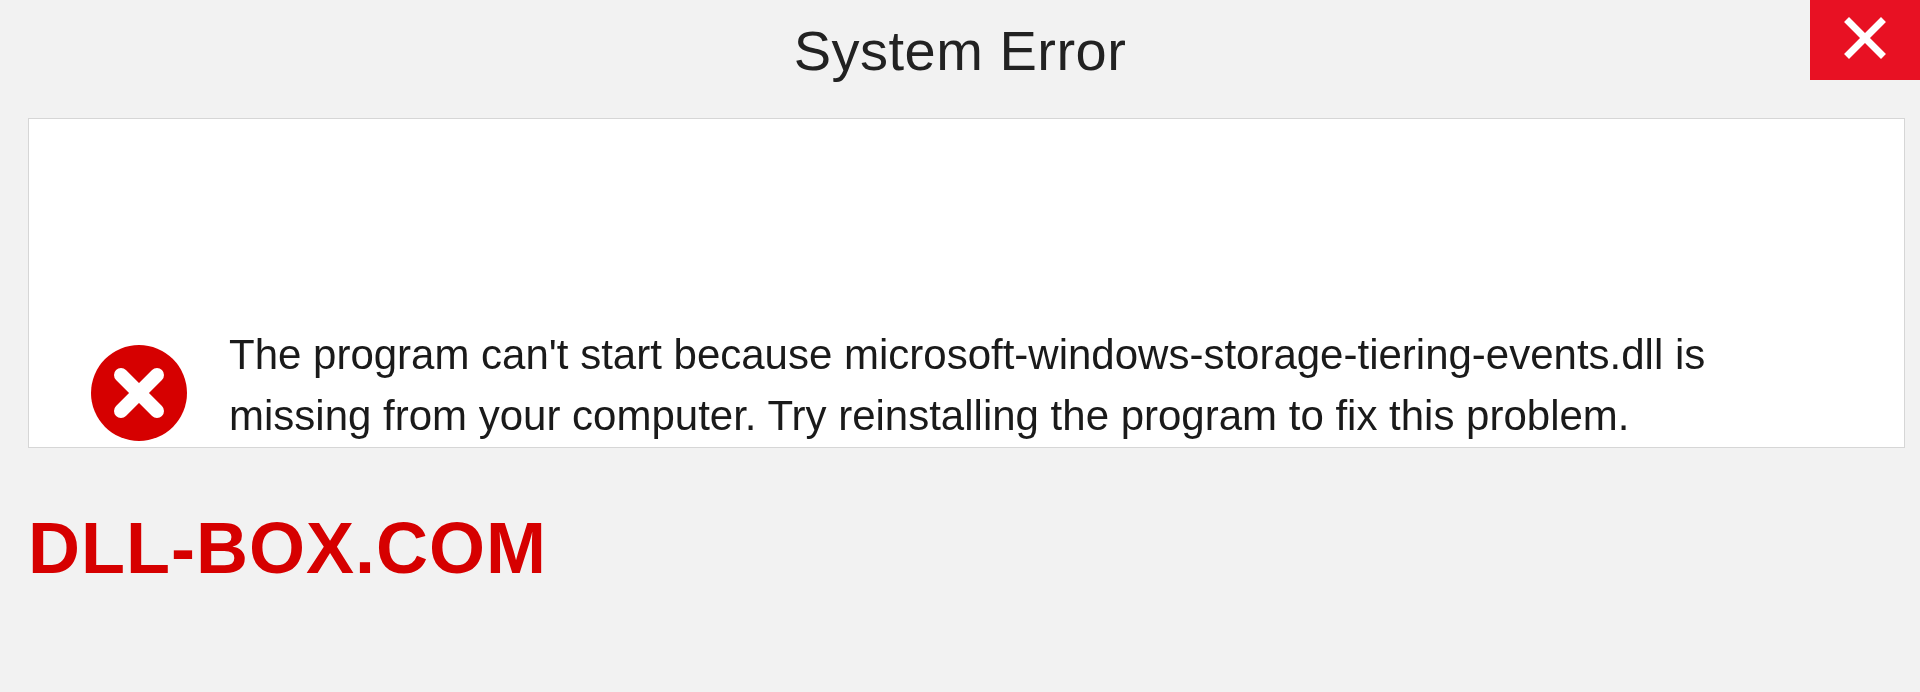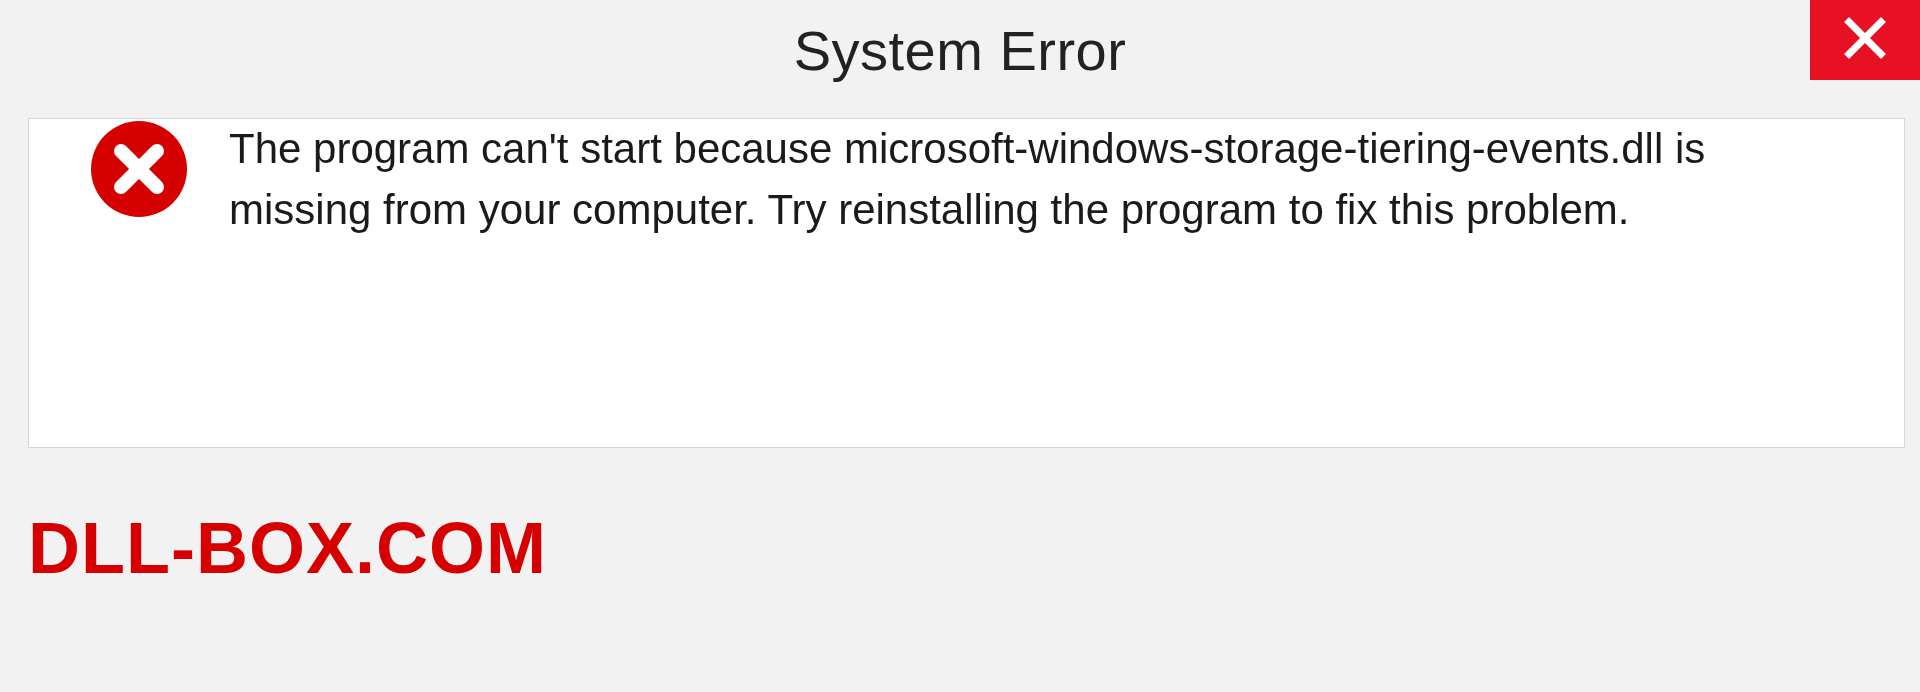--- a/index.html
+++ b/index.html
@@ -49,21 +49,21 @@
     .close-btn svg {
       width: 48px;
       height: 48px;
     }
     .content-panel {
       margin: 18px 15px 0 28px;
       background: #ffffff;
       border: 1px solid #d6d6d6;
       height: 330px;
       display: flex;
-      align-items: flex-start;
+      align-items: flex-end;
       padding: 0 60px;
     }
     .error-icon-wrap {
       flex: 0 0 auto;
       margin-right: 40px;
     }
     .error-icon {
       width: 100px;
       height: 100px;
     }

